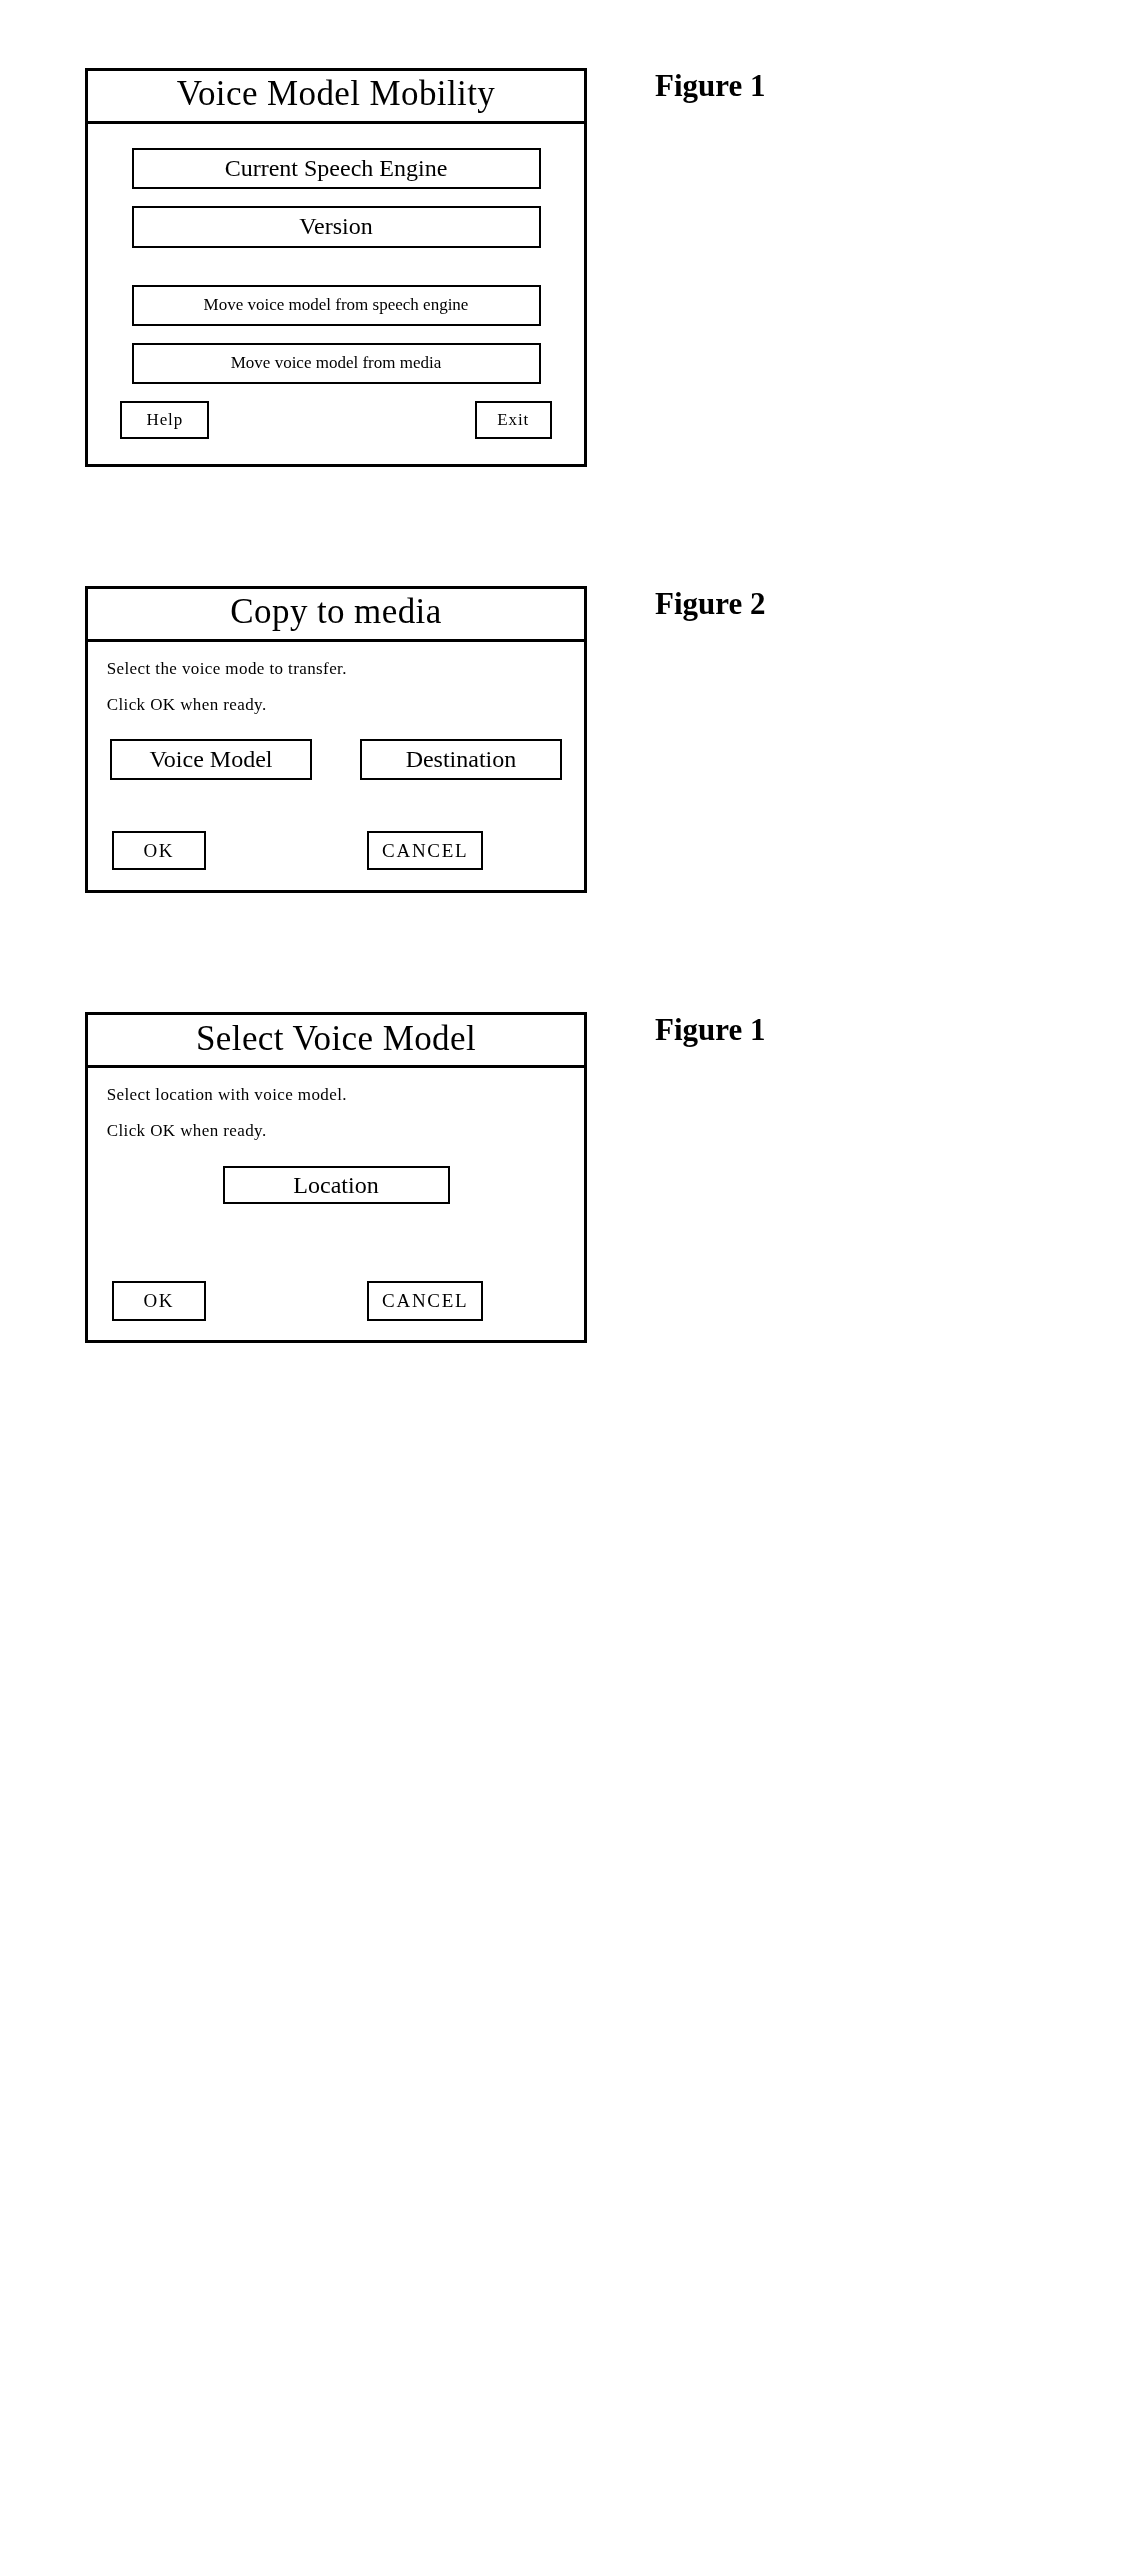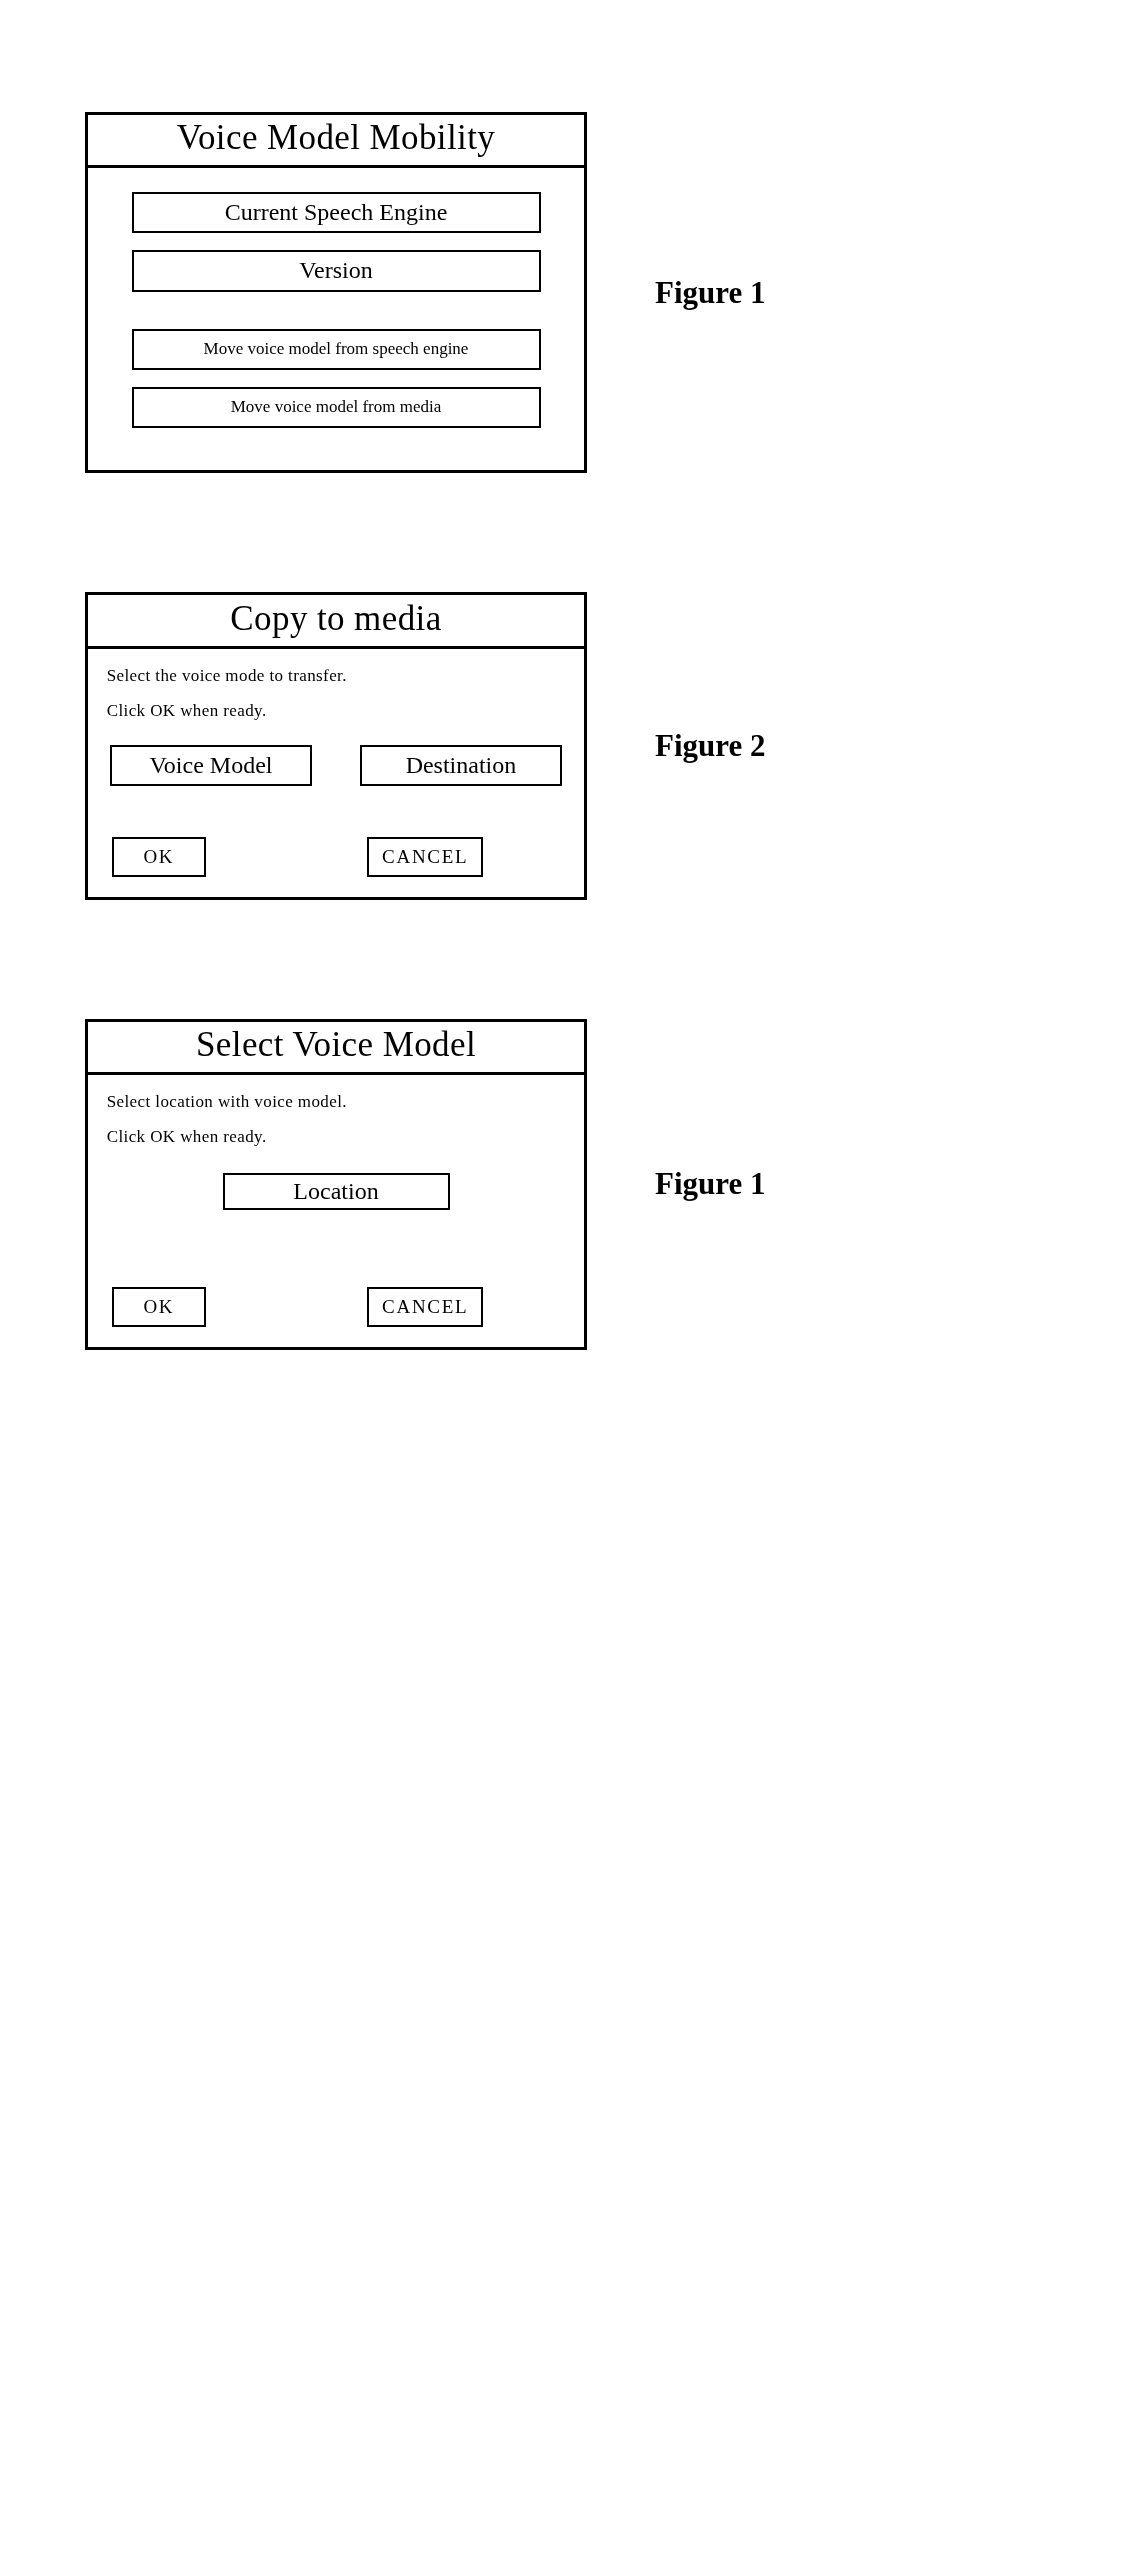--- a/index.html
+++ b/index.html
@@ -5,23 +5,21 @@
   * { box-sizing: border-box; }
   body {
     background: #fff;
     font-family: "Times New Roman", Times, serif;
     margin: 0;
     padding: 68px 0 0 85px;
     width: 1142px;
   }
   .figure-row {
     display: flex;
-    align-items: center;
     margin-bottom: 119px;
-    margin-top: 44px;
   }
   .dialog {
     border: 3.4px solid #000;
     width: 502px;
     background: #fff;
   }
   .dialog-title {
     border-bottom: 3.4px solid #000;
     text-align: center;
     font-size: 35px;
@@ -119,20 +117,24 @@
 
 <div class="figure-row">
   <div class="dialog">
     <div class="dialog-title">Voice Model Mobility</div>
     <div class="dialog-body">
       <div class="wide-btn">Current Speech Engine</div>
       <div class="wide-btn">Version</div>
       <div class="spacer"></div>
       <div class="wide-btn small-text">Move voice model from speech engine</div>
       <div class="wide-btn small-text">Move voice model from media</div>
+      <div class="bottom-row">
+        <div class="small-btn">Help</div>
+        <div class="small-btn" style="width:77px">Exit</div>
+      </div>
     </div>
   </div>
   <div class="fig-label">Figure 1</div>
 </div>
 
 <div class="figure-row">
   <div class="dialog">
     <div class="dialog-title">Copy to media</div>
     <div class="body-tight">
       <div class="instr">Select the voice mode to transfer.</div>

